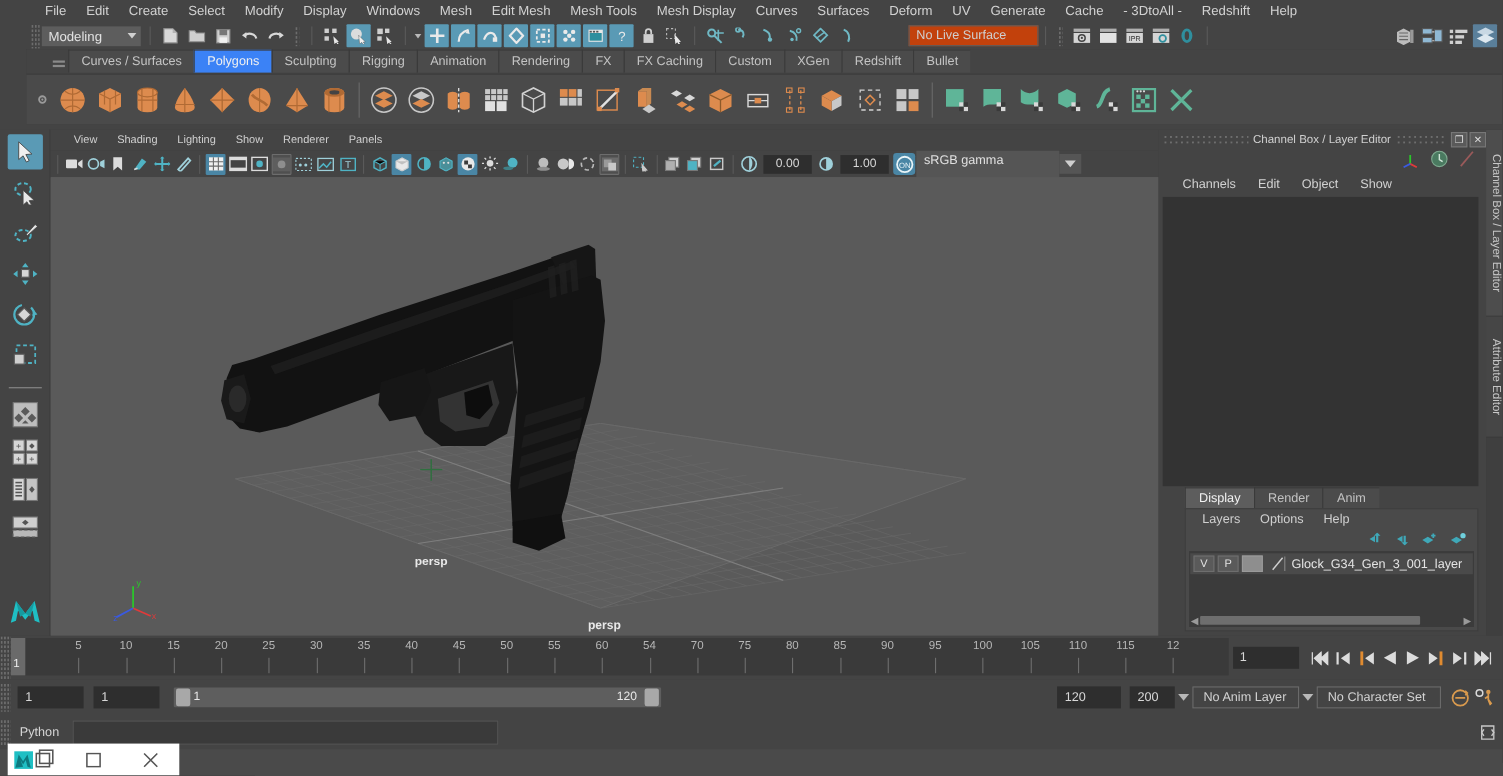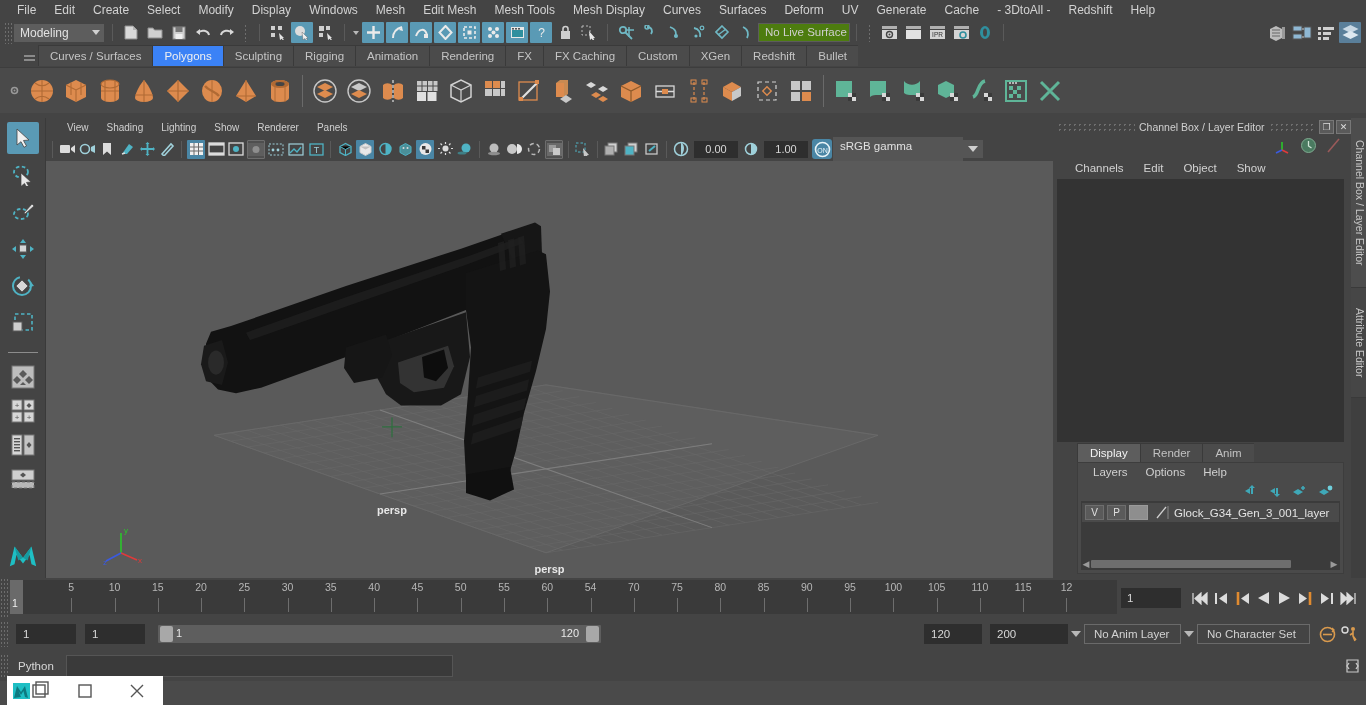--- a/index.html
+++ b/index.html
@@ -4,39 +4,39 @@
 <style>
   * { box-sizing: border-box; margin:0; padding:0; }
   html,body { width:1366px; height:705px; overflow:hidden; }
   body {
     background:#444444;
     font-family:"Liberation Sans", sans-serif;
     font-size:11.5px;
     color:#c8c8c8;
     -webkit-font-smoothing:antialiased;
   }
-  .app { position:relative; width:1366px; height:705px; background:#444444; }
+  .app { position:relative; width:1366px; height:705px; background:#444444;padding-left:24px; }
 
   
   .menubar { height:20px; display:flex; align-items:center; padding-left:8px; background:#444444; }
   .menubar .mi { padding:0 9px; line-height:20px; font-size:12px; color:#d2d2d2; white-space:nowrap; cursor:default; }
 
   
   .statusbar { height:25px; display:flex; align-items:center; background:#444444; padding-left:4px; }
   .drag-dots { width:8px; height:22px; background-image:radial-gradient(#6d6d6d 1px, transparent 1px); background-size:3px 4px; margin-right:2px; }
   .menuset {
     width:90px; height:18px; background:#5d5d5d; border:none; color:#e2e2e2;
     font-size:12px; line-height:18px; padding-left:6px; position:relative; margin-right:2px;
   }
   .menuset .caret { position:absolute; right:4px; top:6px; border-left:4px solid transparent; border-right:4px solid transparent; border-top:5px solid #d0d0d0; }
   .sep { width:1px; height:17px; background:#5a5a5a; margin:0 6px; }
   .sep-dots { width:4px; height:18px; background-image:radial-gradient(#6d6d6d 1px,transparent 1px); background-size:3px 4px; margin:0 5px; }
   .ibtn { width:22px; height:21px; display:flex; align-items:center; justify-content:center; margin:0 1px; border-radius:1px; }
   .ibtn.on { background:#5a9ab5; }
-  .livefield { width:92px; height:19px; background:#4d7c0f; border:1px solid #5c5c5c; color:#cfcfcf; font-size:11.5px; line-height:17px; padding-left:6px; }
+  .livefield { width:118px; height:19px; background:#c2410c; border:1px solid #5c5c5c; color:#cfcfcf; font-size:11.5px; line-height:17px; padding-left:6px;margin-left:44px; }
   .spacer { flex:1 1 auto; }
 
   
   .shelfwrap { background:#3c3c3c; }
   .shelftabs { height:22px; display:flex; align-items:flex-start; padding-left:20px; background:#444444; }
   .shelf-handle { width:18px; height:22px; display:flex; align-items:center; justify-content:center; }
   .shelf-handle i { display:block; width:11px; height:2px; background:#8a8a8a; box-shadow:0 4px 0 #8a8a8a; }
   .stab { height:21px; line-height:21px; padding:0 11px; font-size:11.5px; color:#c4c4c4;
           background:#4b4b4b; border-left:1px solid #3a3a3a; border-top:1px solid #3a3a3a; }
   .stab.active { background:#3b82f6; color:#f0f0f0; }
@@ -1352,21 +1352,21 @@
     <div style="width:13px"></div>
     <div class="rangebar" style="width:443px">
       <div class="handle" style="left:2px"></div>
       <span class="lbl" style="left:18px">1</span>
       <span class="lbl" style="right:22px">120</span>
       <div class="handle" style="right:2px"></div>
     </div>
     <div style="flex:1 1 auto"></div>
     <div class="rfield" style="width:58px"><span>120</span></div>
     <div style="width:8px"></div>
-    <div class="rfield" style="width:78px"><span>200</span></div>
+    <div class="rfield" style="width:41px"><span>200</span></div>
     <div class="dcaret">
         <i style="border-left:5px solid transparent;border-right:5px solid transparent;border-top:6px solid #b8b8b8;display:block"></i>
       </div>
     <div class="selbox" style="width:97px">
         <span>No Anim Layer</span>
       </div>
     <div class="dcaret">
         <i style="border-left:5px solid transparent;border-right:5px solid transparent;border-top:6px solid #b8b8b8;display:block"></i>
       </div>
     <div class="selbox" style="width:113px">

